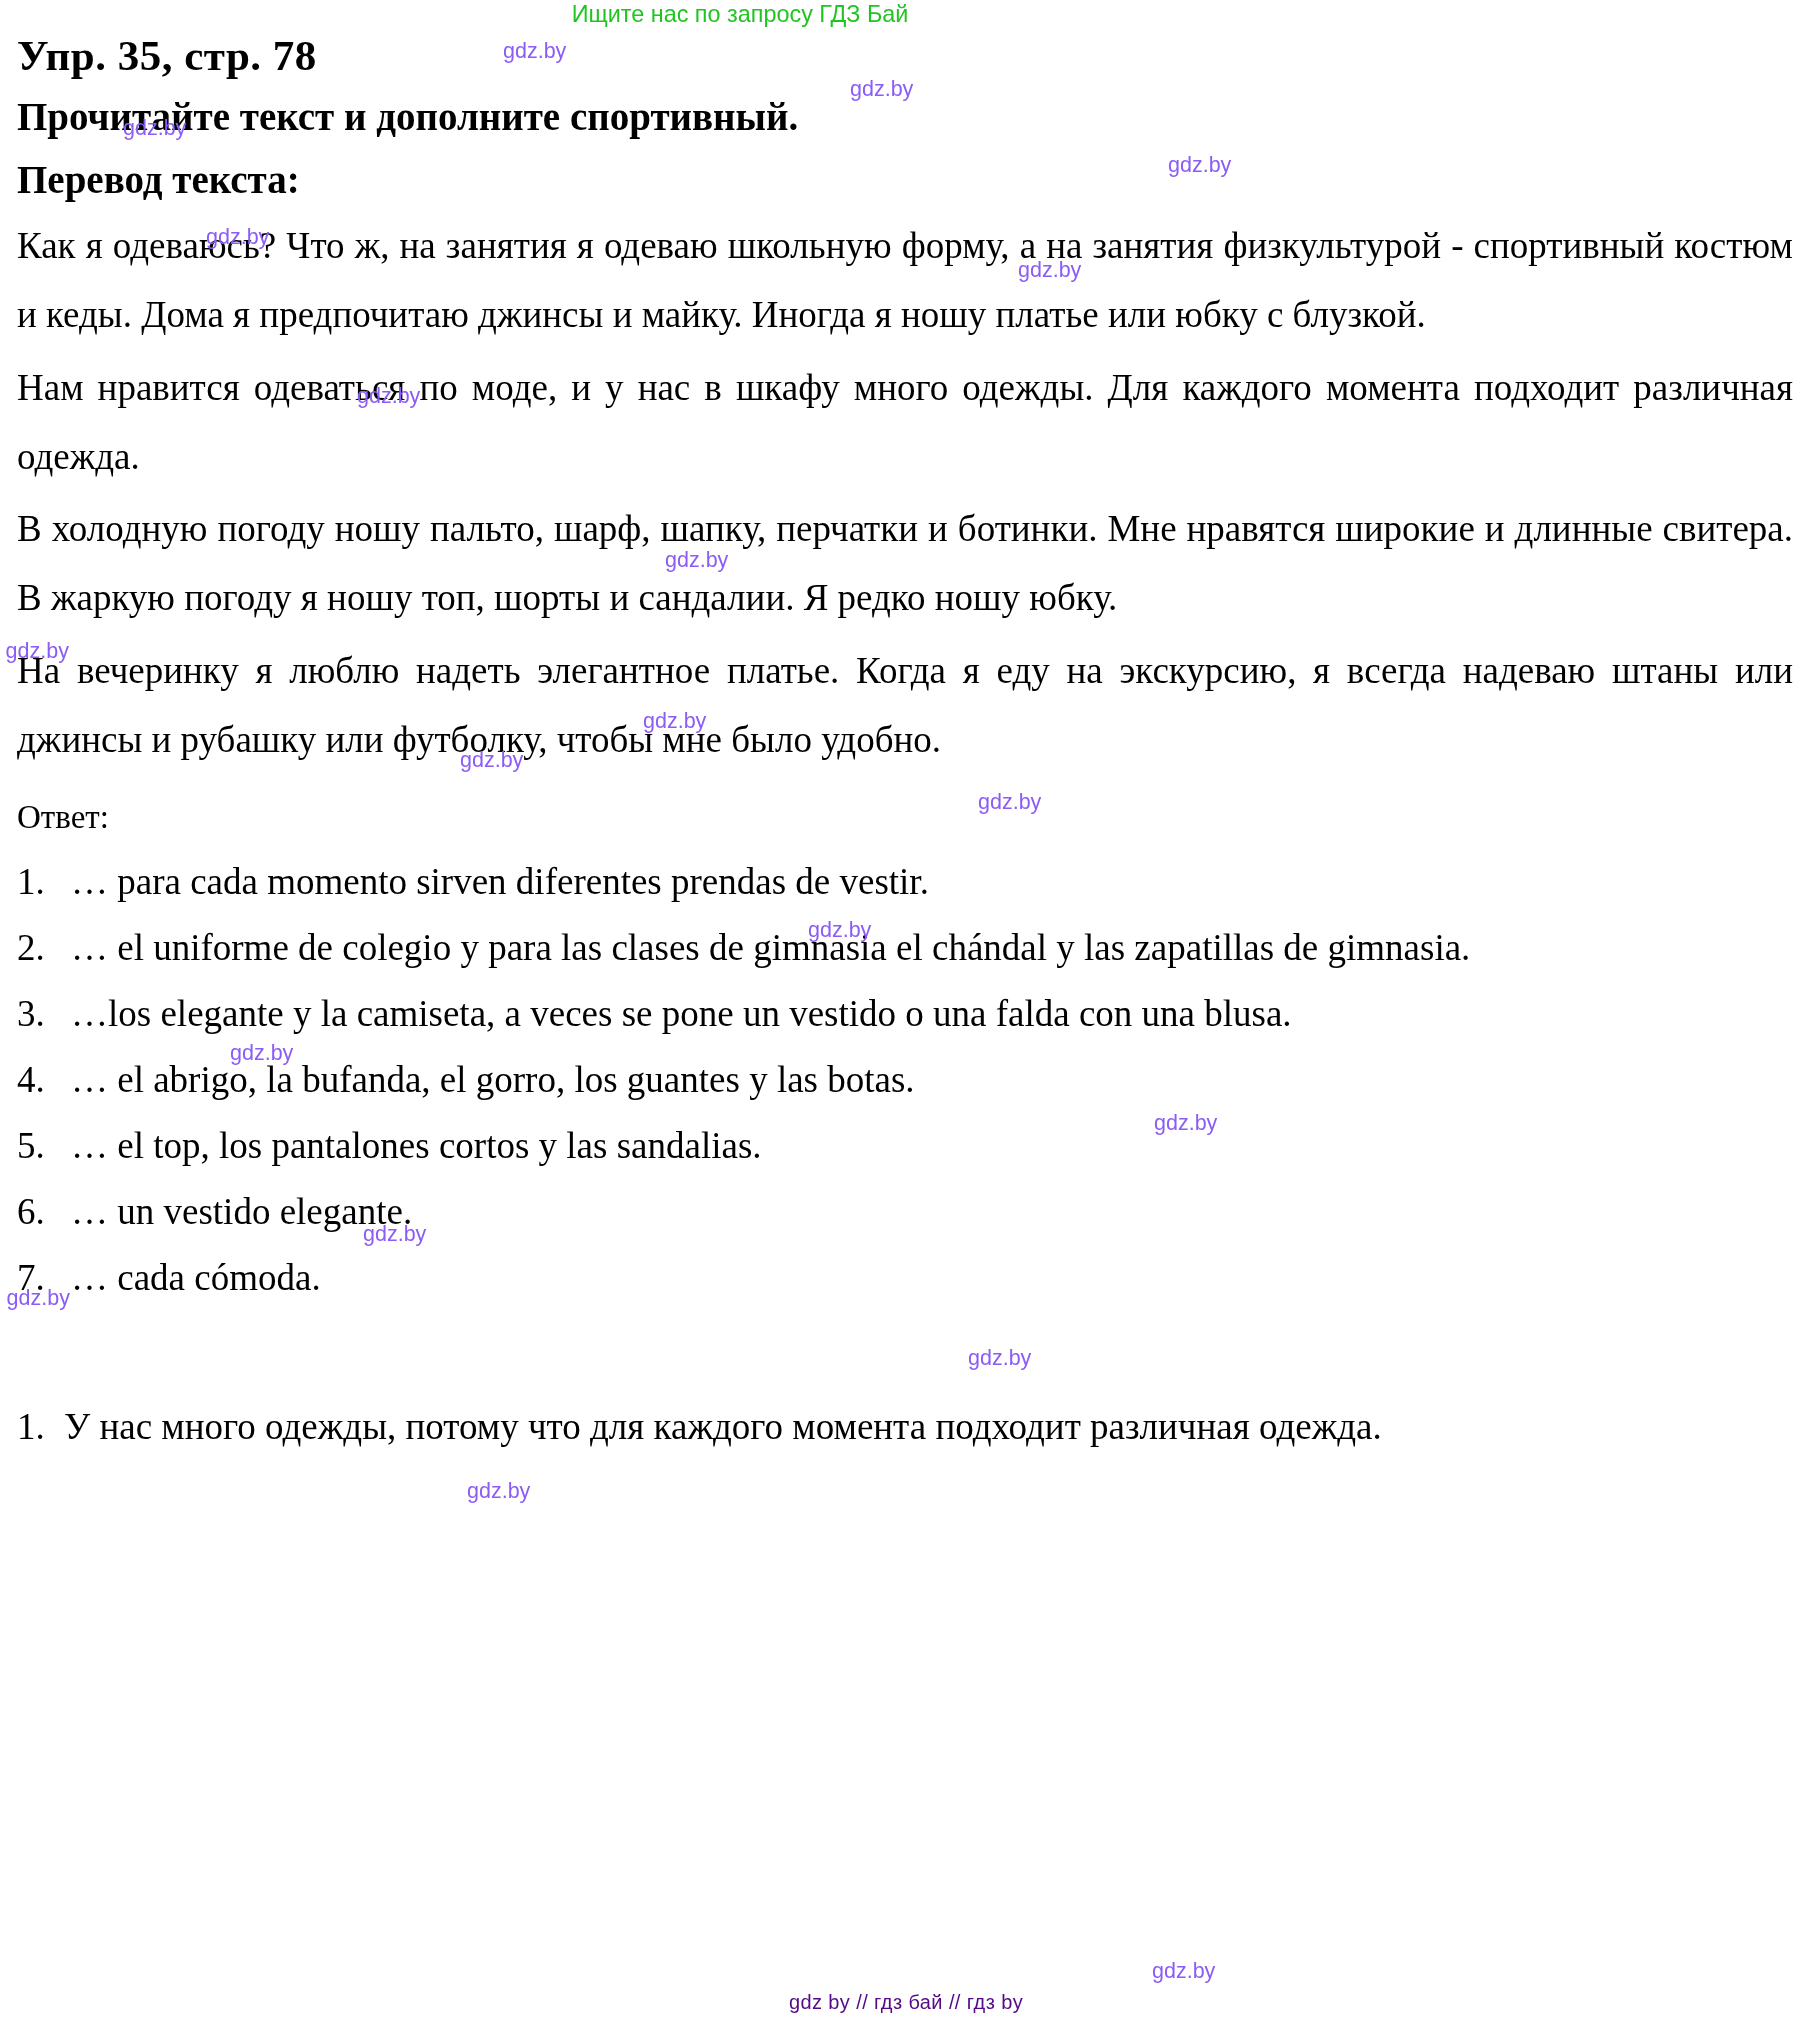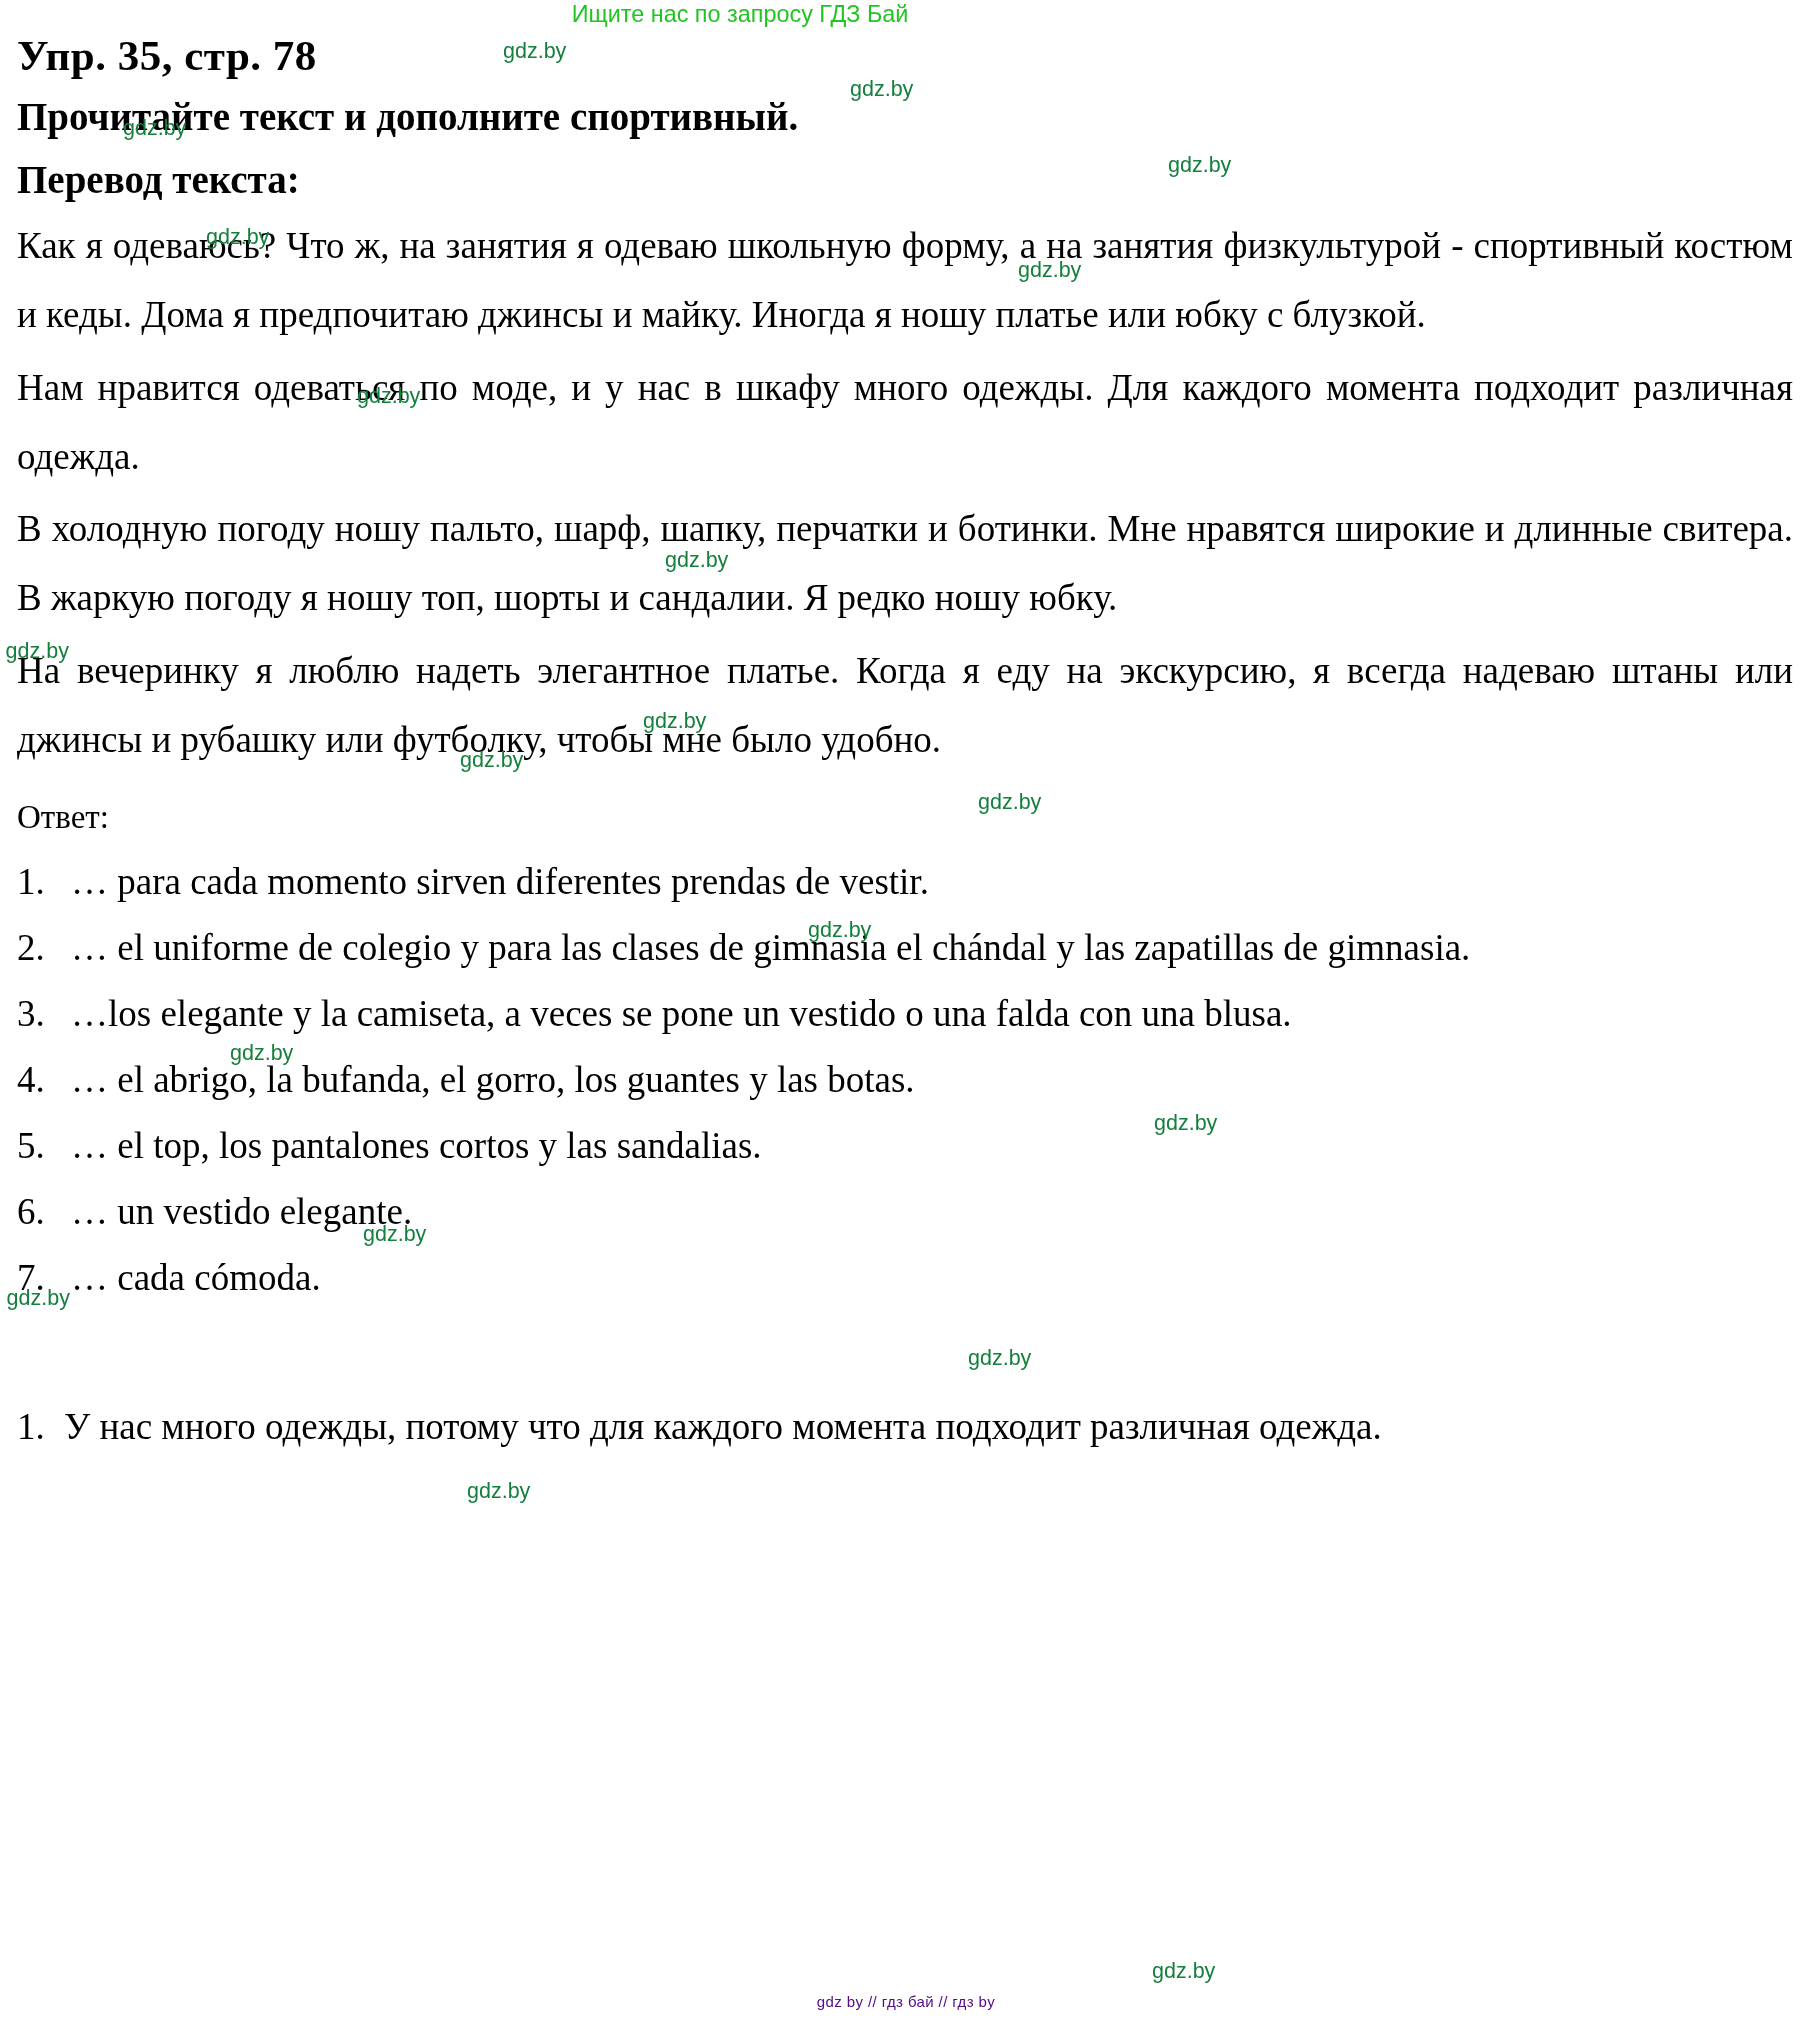--- a/index.html
+++ b/index.html
@@ -135,35 +135,35 @@
     text-align: justify;
     text-align-last: left;
   }
 
   
   .wm {
     position: absolute;
     font-family: "Liberation Sans", "DejaVu Sans", sans-serif;
     font-size: 21.5px;
     line-height: 21.5px;
-    color: #15803d;
+    color: #8b5cf6;
     white-space: nowrap;
     pointer-events: none;
     font-weight: 400;
   }
 
   
   .footer-line {
     position: absolute;
     left: 0;
     top: 1988px;
     width: 1812px;
     text-align: center;
     font-family: "Liberation Sans", "DejaVu Sans", sans-serif;
-    font-size: 15px;
+    font-size: 20px;
     line-height: 28px;
     color: #550a87;
     white-space: nowrap;
     letter-spacing: 0.4px;
   }
 </style>
 </head>
 <body>
 
 <div id="page">

